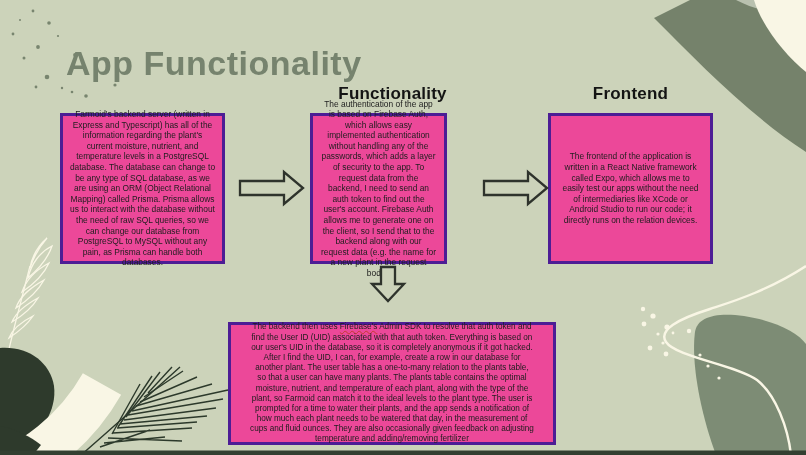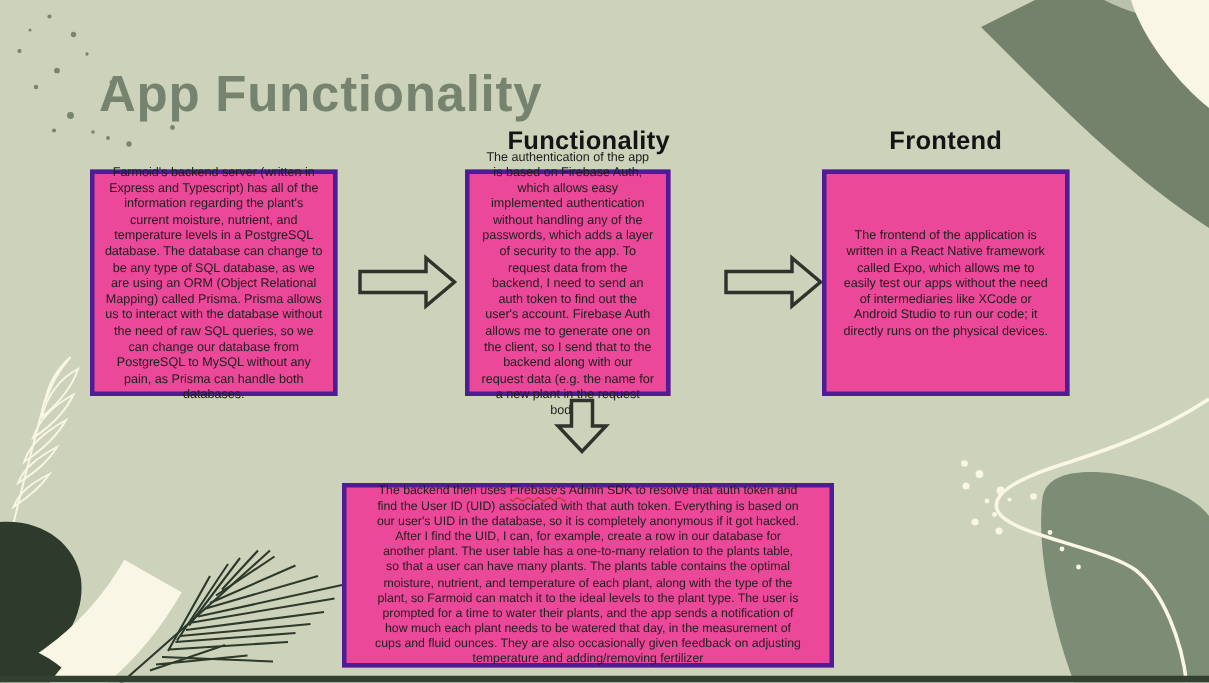--- a/index.html
+++ b/index.html
@@ -111,21 +111,21 @@
       <p>Farmoid's backend server (written in Express and Typescript) has all of the information regarding the plant's current moisture, nutrient, and temperature levels in a PostgreSQL database. The database can change to be any type of SQL database, as we are using an ORM (Object Relational Mapping) called Prisma. Prisma allows us to interact with the database without the need of raw SQL queries, so we can change our database from PostgreSQL to MySQL without any pain, as Prisma can handle both databases.</p>
     </div>
 
     <h2 class="node-heading" id="auth-head">Functionality</h2>
     <div class="box" id="auth-box">
       <p>The authentication of the app is based on Firebase Auth, which allows easy implemented authentication without handling any of the passwords, which adds a layer of security to the app. To request data from the backend, I need to send an auth token to find out the user's account. Firebase Auth allows me to generate one on the client, so I send that to the backend along with our request data (e.g. the name for a new plant in the request body).</p>
     </div>
 
     <h2 class="node-heading" id="fe-head">Frontend</h2>
     <div class="box" id="fe-box">
-      <p>The frontend of the application is written in a React Native framework called Expo, which allows me to easily test our apps without the need of intermediaries like XCode or Android Studio to run our code; it directly runs on the physical devices.</p>
+      <p>The frontend of the application is written in a React Native framework called Expo, which allows me to easily test our apps without the need of intermediaries like XCode or Android Studio to run our code; it directly runs on the relation devices.</p>
     </div>
 
     <div class="box" id="be-box">
       <p><span>The backend then uses </span><span class="squiggle">Firebase's</span><span> Admin SDK to resolve that auth token and find the User ID (UID) associated with that auth token. Everything is based on our user's UID in the database, so it is completely anonymous if it got hacked. After I find the UID, I can, for example, create a row in our database for another plant. The user table has a one-to-many relation to the plants table, so that a user can have many plants. The plants table contains the optimal moisture, nutrient, and temperature of each plant, along with the type of the plant, so Farmoid can match it to the ideal levels to the plant type. The user is prompted for a time to water their plants, and the app sends a notification of how much each plant needs to be watered that day, in the measurement of cups and fluid ounces. They are also occasionally given feedback on adjusting temperature and adding/removing fertilizer</span></p>
     </div>
 
     <svg class="arrows" width="806" height="455" viewBox="0 0 806 455">
       <polygon points="240,181 284,181 284,172 303,188 284,204 284,195 240,195" fill="#ccd3ba" stroke="#2e332c" stroke-width="2.3" stroke-linejoin="miter"></polygon>
       <polygon points="484,181 528,181 528,172 547,188 528,204 528,195 484,195" fill="#ccd3ba" stroke="#2e332c" stroke-width="2.3" stroke-linejoin="miter"></polygon>
       <polygon points="381,267 395,267 395,284 404,284 388,301 372,284 381,284" fill="#ccd3ba" stroke="#2e332c" stroke-width="2.3" stroke-linejoin="miter"></polygon>

